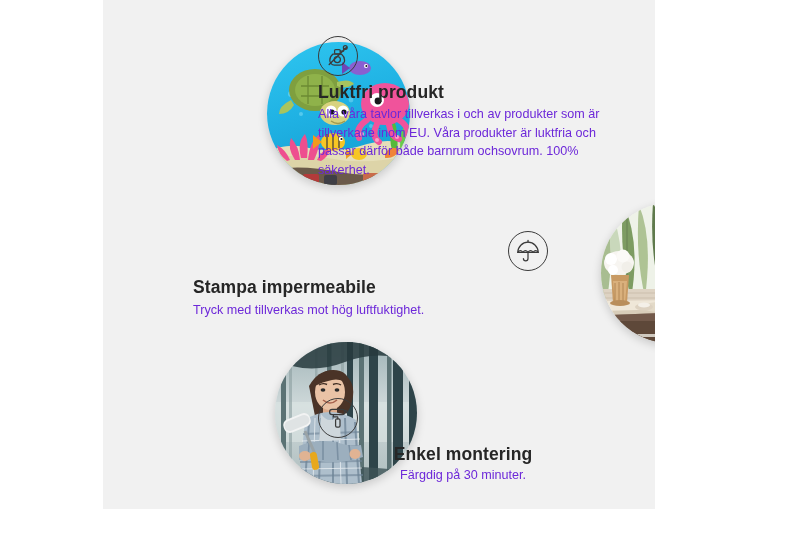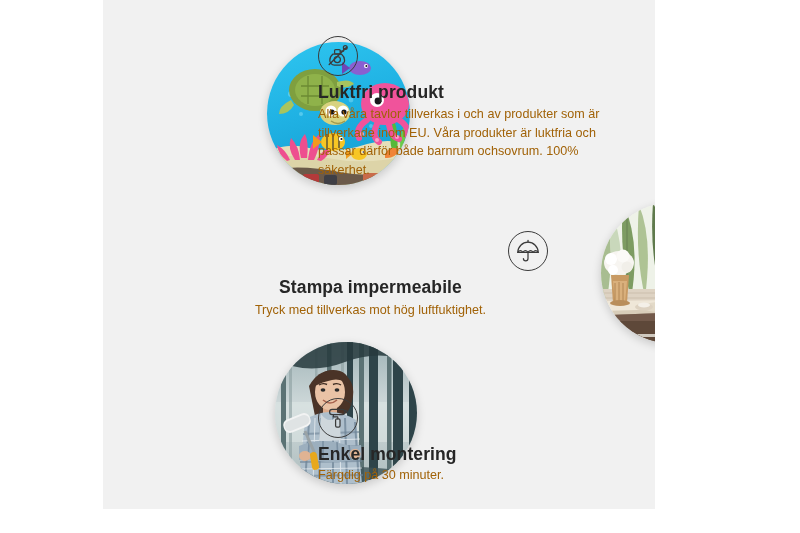--- a/index.html
+++ b/index.html
@@ -50,35 +50,35 @@
     margin: 6px 0 3px 0;
     font-size: 17.5px;
     font-weight: bold;
     color: #262626;
     letter-spacing: 0.1px;
     line-height: 1.15;
   }
   .feature p {
     margin: 0;
     font-size: 12.6px;
-    color: #a16207;
+    color: #6d28d9;
     line-height: 1.47;
   }
 
   
   #feature-odourless { left: 215px; top: 36px; width: 300px; text-align: left; }
   #feature-odourless .icon-wrap { margin: 0 0 4px 0; }
 
   
-  #feature-waterproof { left: 90px; top: 231px; width: 355px; text-align: center; }
+  #feature-waterproof { left: 90px; top: 231px; width: 355px; text-align: left; }
   #feature-waterproof .icon-wrap { margin: 0 0 4px auto; }
   #feature-waterproof h2 { margin-bottom: 4px; }
 
   
-  #feature-mounting { left: 215px; top: 398px; width: 290px; text-align: left; }
+  #feature-mounting { left: 215px; top: 398px; width: 290px; text-align: center; }
   #feature-mounting .icon-wrap { margin: 0 0 4px 0; }
   #feature-mounting h2 { margin-bottom: 2px; }
 
   
   .photo {
     position: absolute;
     border-radius: 50%;
     overflow: hidden;
     box-shadow: 0 3px 10px rgba(0,0,0,0.18);
   }

